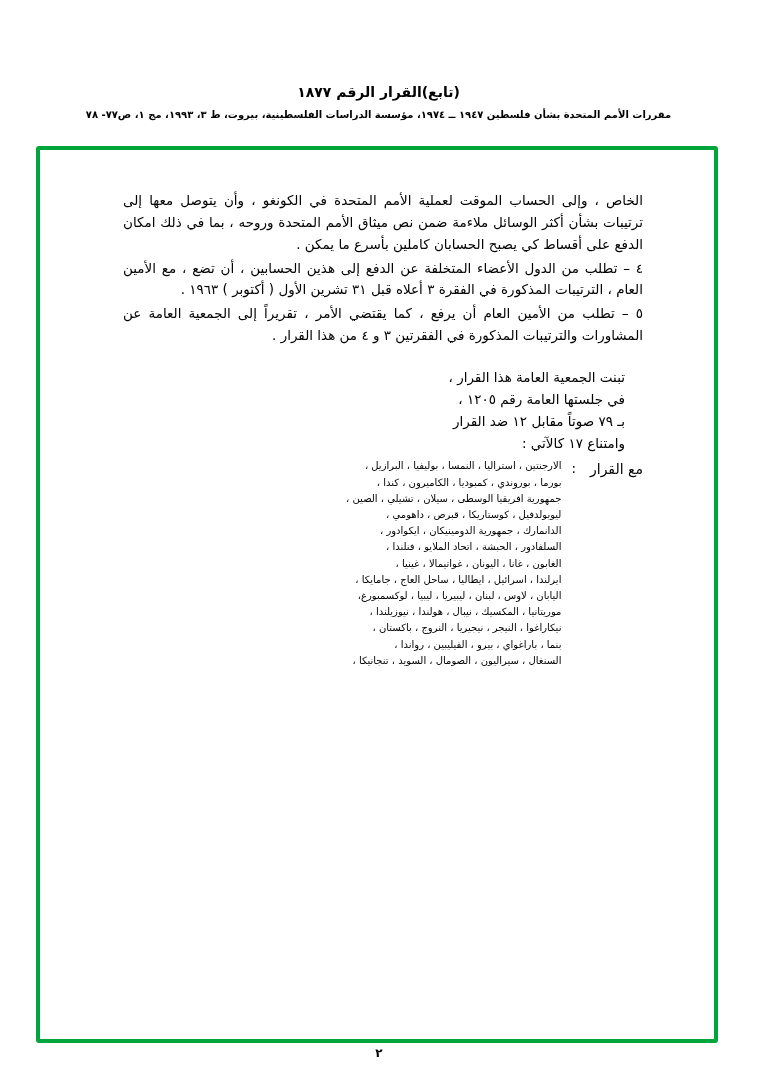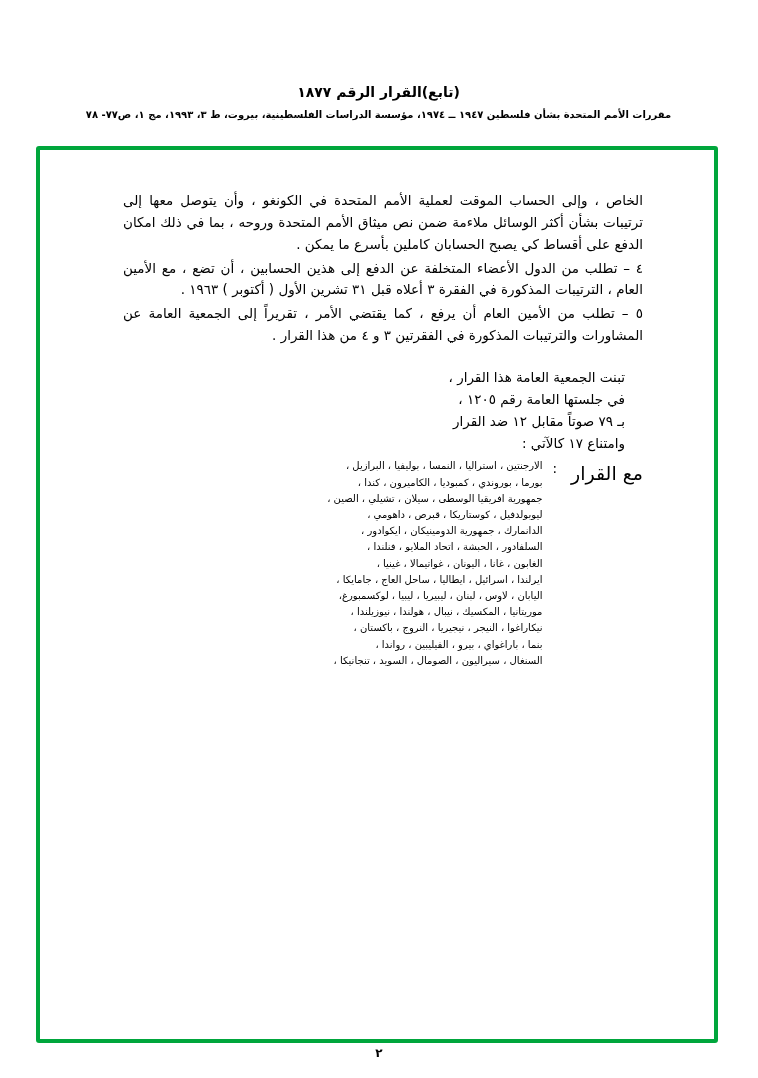--- a/index.html
+++ b/index.html
@@ -81,21 +81,21 @@
     text-align: right;
     padding-right: 18px;
   }
   .countries-wrap {
     display: flex;
     flex-direction: row;
     align-items: flex-start;
     margin-top: 4px;
   }
   .countries-label {
-    font-size: 19px;
+    font-size: 14px;
     line-height: 1.62;
     white-space: nowrap;
     padding-top: 0px;
     padding-left: 4px;
   }
   .countries-colon {
     font-size: 13.5px;
     line-height: 1.62;
     padding: 0 10px 0 10px;
   }

